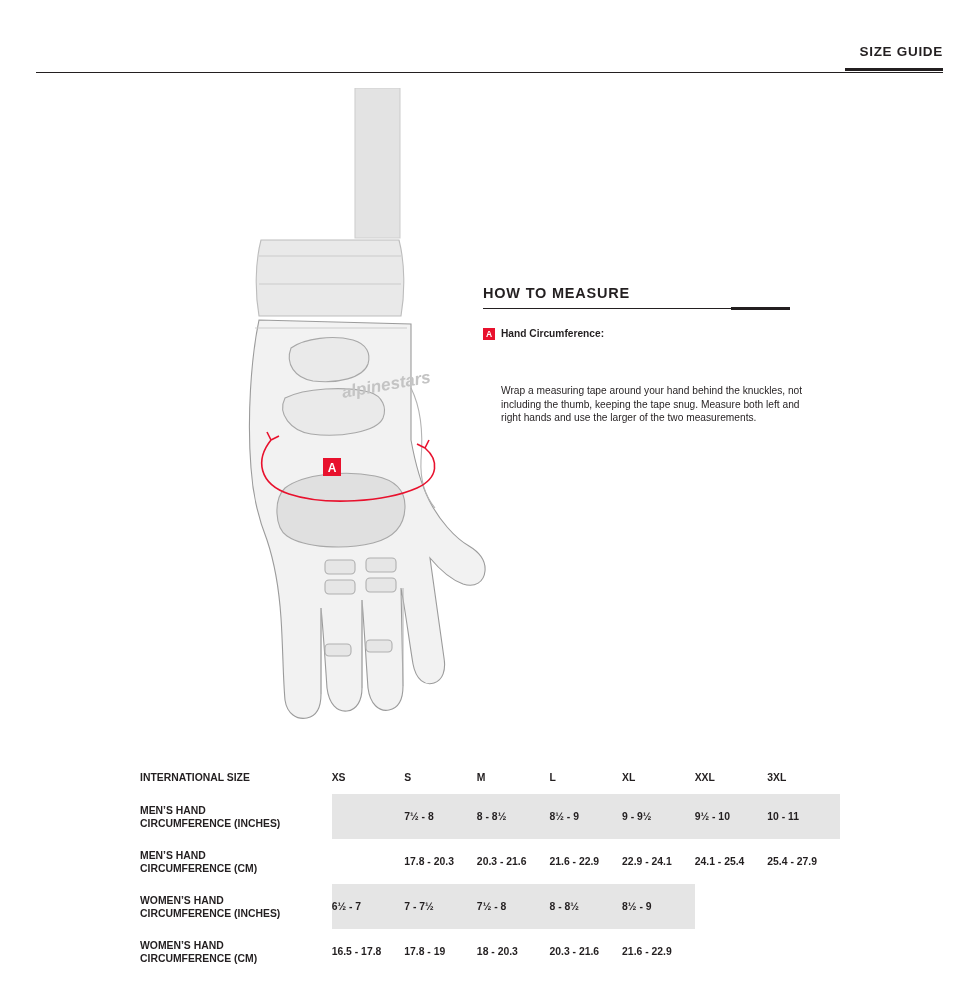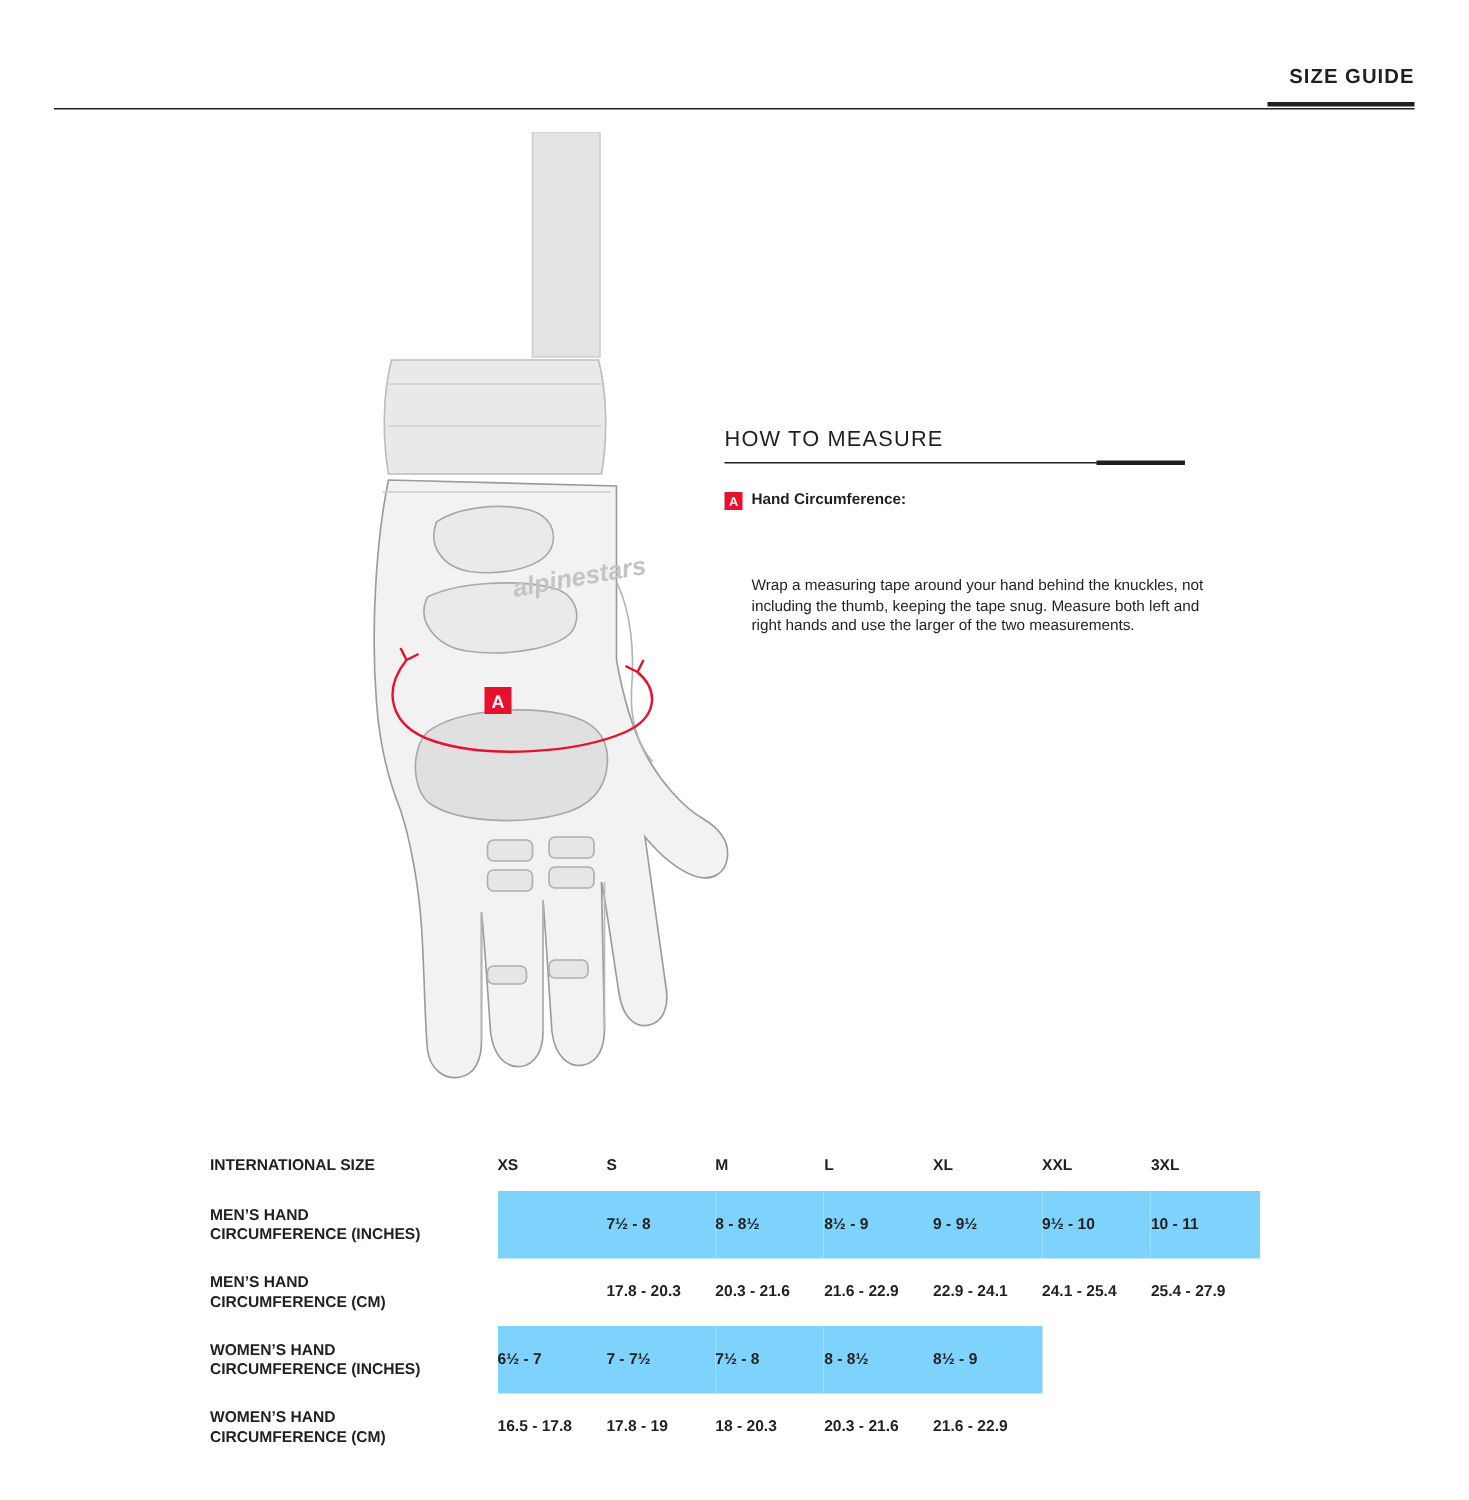--- a/index.html
+++ b/index.html
@@ -70,21 +70,21 @@
 
   
   .howto {
     position: absolute;
     left: 483px;
     top: 285px;
     width: 330px;
   }
   .howto-title {
     font-size: 14.5px;
-    font-weight: normal;
+    font-weight: bold;
     letter-spacing: 0.8px;
     margin: 0 0 6px 0;
   }
   .howto-rules {
     position: relative;
     height: 4px;
     margin-bottom: 16px;
   }
   .howto-rule-thin {
     position: absolute;
@@ -137,21 +137,21 @@
   }
   col.rowhead { width: 190px; }
   col.sizecol { width: 72px; }
   td.rowhead {
     text-align: right;
     padding-right: 10px;
     line-height: 1.2;
   }
   tr.hdr td { height: 34px; }
   tr.data td { height: 45px; }
-  tr.shaded td.cell, tr.shaded td.pad { background: #7dd3fc; }
+  tr.shaded td.cell, tr.shaded td.pad { background: #e5e5e5; }
   .cell { white-space: nowrap; }
 </style>
 </head>
 <body>
 
 <div class="header">
   <div class="header-right">
     <span class="header-right-label">SIZE GUIDE</span>
   </div>
   <div class="header-rule-short"></div>

